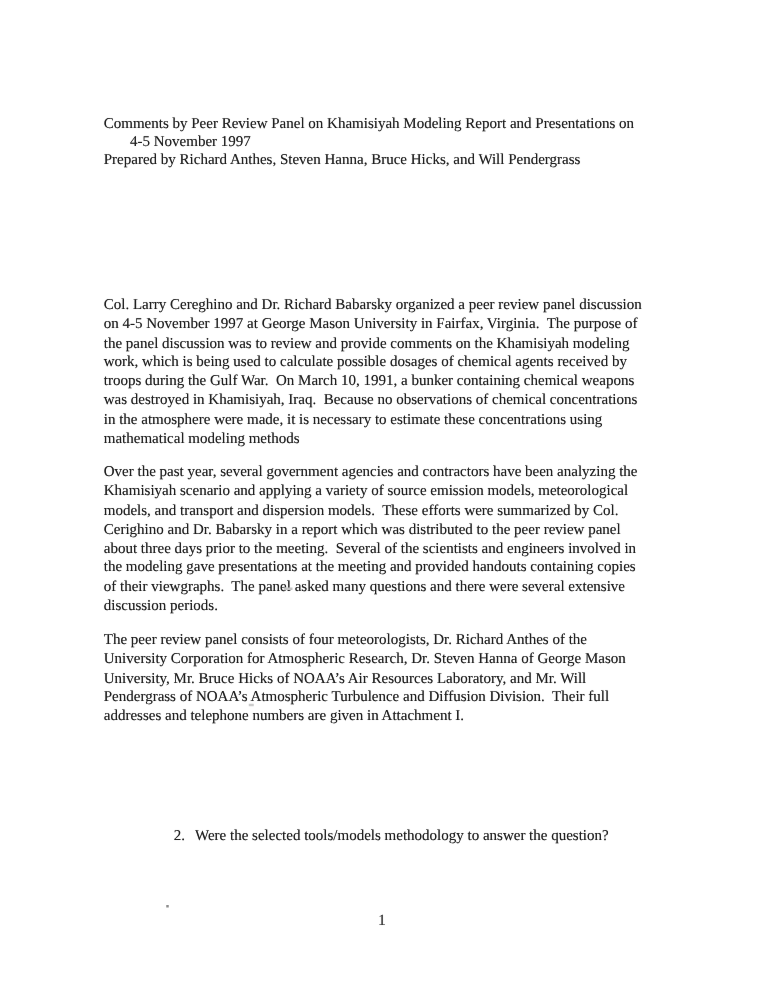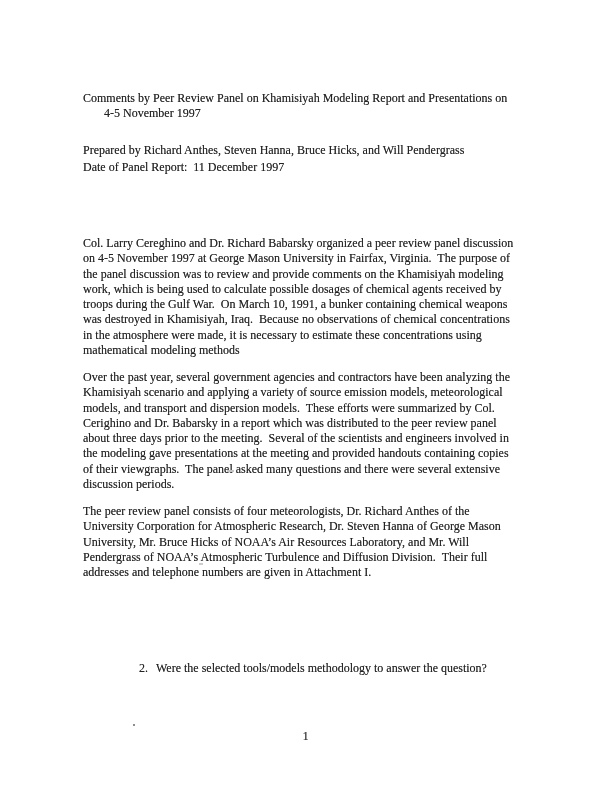--- a/index.html
+++ b/index.html
@@ -6,21 +6,21 @@
   .page {
     position:relative; width:611px; height:792px; background:#ffffff;
     font-family:"Liberation Serif","DejaVu Serif",serif;
     font-size:12px; line-height:15.3px; color:#232323;
     overflow:hidden;
     text-shadow: 0 0 0.6px rgba(35,35,35,0.55);
   }
   .blk { position:absolute; left:83px; width:525px; white-space:pre-wrap; }
   #title-line1 { top:91px; }
   #title-line2 { top:106px; left:104px; }
-  #prepared    { top:143px; }
+  #prepared    { top:120px; }
   #date-line   { top:160px; }
   #section-heading { top:213px; }
   .sec-num { display:inline-block; width:23px; }
   #para-1 { top:236px; }
   #para-2 { top:370px; }
   #para-3 { top:504px; }
   #para-4 { top:572px; }
   #questions-list { top:615px; left:121px; width:470px; }
   .q-item { margin-bottom:11.5px; }
   .q-num  { display:inline-block; width:17px; vertical-align:top; }
@@ -35,21 +35,20 @@
 </head>
 <body>
 
 <div class="page">
 
   <div class="blk" id="title-line1">Comments by Peer Review Panel on Khamisiyah Modeling Report and Presentations on</div>
   <div class="blk" id="title-line2">4-5 November 1997</div>
 
   <div class="blk" id="prepared">Prepared by Richard Anthes, Steven Hanna, Bruce Hicks, and Will Pendergrass</div>
 
-  <div class="blk" id="date-line">Date of Panel Report:  11 December 1997</div>
 
 
   <div class="blk" id="para-1">Col. Larry Cereghino and Dr. Richard Babarsky organized a peer review panel discussion
 on 4-5 November 1997 at George Mason University in Fairfax, Virginia.  The purpose of
 the panel discussion was to review and provide comments on the Khamisiyah modeling
 work, which is being used to calculate possible dosages of chemical agents received by
 troops during the Gulf War.  On March 10, 1991, a bunker containing chemical weapons
 was destroyed in Khamisiyah, Iraq.  Because no observations of chemical concentrations
 in the atmosphere were made, it is necessary to estimate these concentrations using
 mathematical modeling methods</div>

